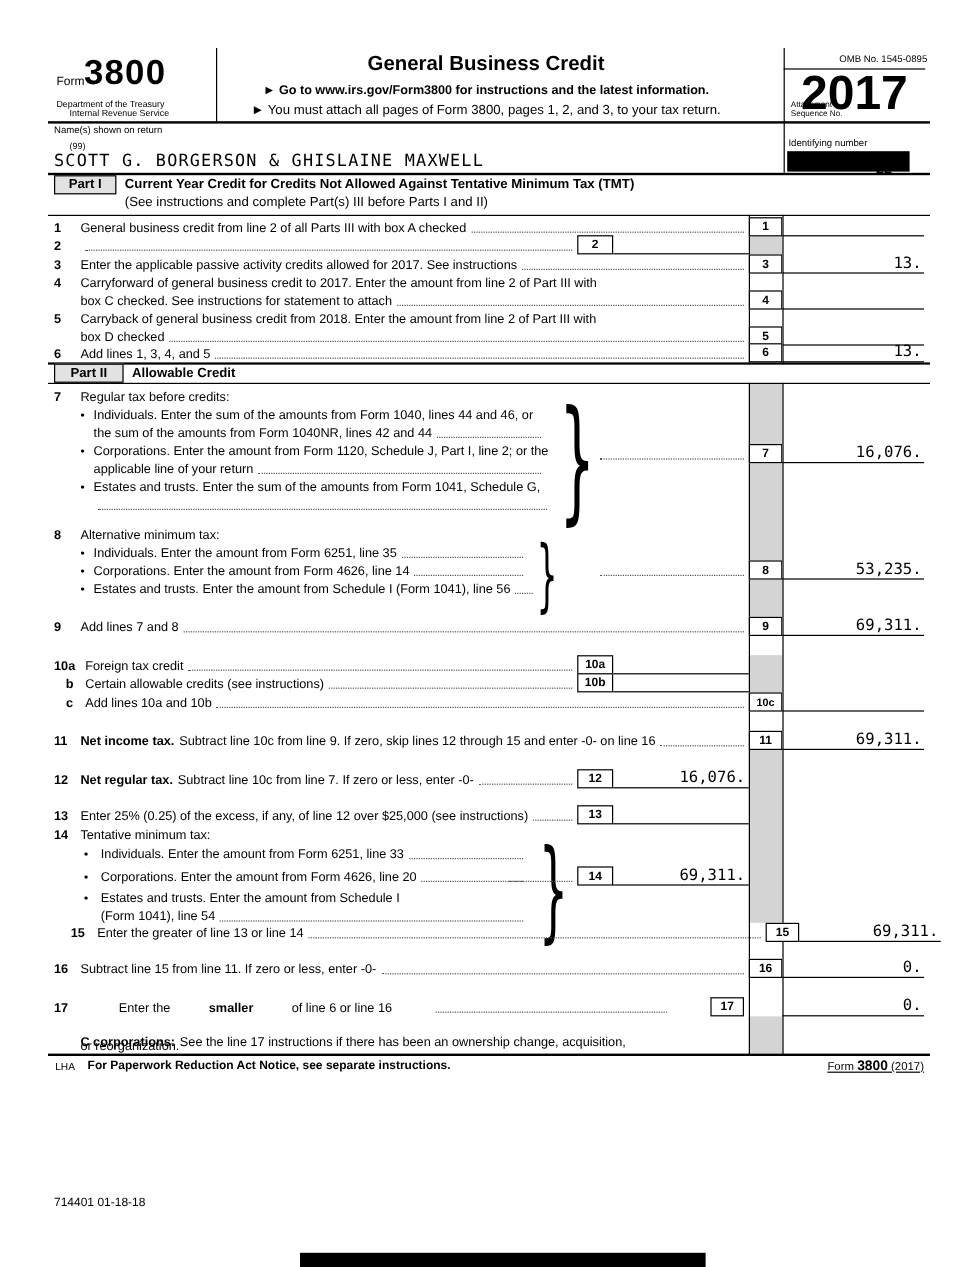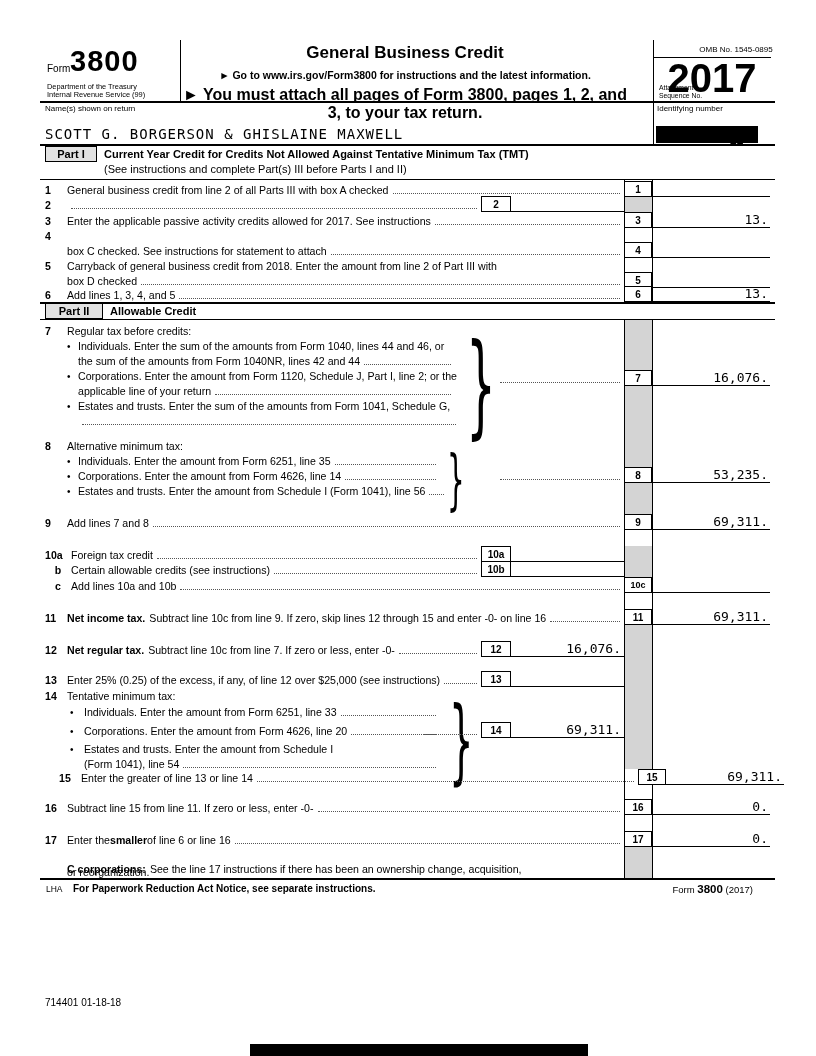--- a/index.html
+++ b/index.html
@@ -40,49 +40,49 @@
   .bar2{position:absolute;background:#fff;box-sizing:border-box;}
 </style>
 </head>
 <body>
 
 <div class="page">
 
   <div class="abs" style="left:47px;top:63px;font-size:10px;">Form</div>
   <div class="abs" style="left:70px;top:45px;font-size:29px;font-weight:bold;letter-spacing:1px;">3800</div>
   <div class="abs" style="left:47px;top:82px;font-size:7.4px;">Department of the Treasury</div>
-  <div class="abs" style="left:47px;top:90px;font-size:7.4px;display:flex;gap:2px;">
+  <div class="abs" style="left:58px;top:90px;font-size:7.4px;display:flex;gap:18px;flex-direction:column;">
     <span>Internal Revenue Service</span>
     <span>(99)</span>
   </div>
 
   <div class="vline" style="left:180px;top:40px;height:62px;"></div>
 
   <div class="abs" style="left:180px;top:43px;width:450px;text-align:center;font-size:17px;font-weight:bold;">General Business Credit</div>
   <div class="abs" style="left:180px;top:69px;width:450px;text-align:center;font-size:10.5px;font-weight:bold;">
     <span>►</span>
     <span>Go to www.irs.gov/Form3800 for instructions and the latest information.</span>
   </div>
-  <div class="abs" style="left:180px;top:86px;width:450px;text-align:center;font-size:16px;font-weight:bold;">
+  <div class="abs" style="left:180px;top:86px;width:450px;text-align:center;font-size:11px;font-weight:normal;">
     <span>►</span>
     <span>You must attach all pages of Form 3800, pages 1, 2, and 3, to your tax return.</span>
   </div>
 
   <div class="vline" style="left:653px;top:40px;height:104px;"></div>
   <div class="abs" style="left:653px;top:45px;width:118px;text-align:center;font-size:8px;margin-left:24px;">OMB No. 1545-0895</div>
   <div class="hline" style="left:653px;top:57px;width:118px;"></div>
   <div class="abs" style="left:653px;top:56px;width:118px;text-align:center;font-size:40px;font-weight:bold;">2017</div>
   <div class="abs" style="left:659px;top:84px;font-size:6.8px;">Attachment</div>
   <div class="abs" style="left:659px;top:92px;font-size:6.8px;">Sequence No.</div>
   <div class="abs" style="left:730px;top:85px;font-size:12px;font-weight:bold;margin-top:48px;">22</div>
 
   <div class="hline" style="left:40px;top:101px;width:735px;height:2px;"></div>
 
   <div class="small" style="left:45px;top:104px;">Name(s) shown on return</div>
-  <div class="small" style="left:657px;top:104px;">Identifying number</div>
+  <div class="small" style="left:657px;top:115px;">Identifying number</div>
   <div class="abs mono" style="left:45px;top:126px;font-size:14px;letter-spacing:1px;">SCOTT G. BORGERSON &amp; GHISLAINE MAXWELL</div>
   <div class="redact" style="left:656px;top:126px;width:102px;height:17px;"></div>
   <div class="hline" style="left:40px;top:144px;width:735px;height:2px;"></div>
 
   <div class="partbox" style="left:45px;top:146px;width:52px;height:16px;">Part I</div>
   <div class="ptitle" style="left:104px;top:148px;">Current Year Credit for Credits Not Allowed Against Tentative Minimum Tax (TMT)</div>
   <div class="abs" style="left:104px;top:163px;font-size:11px;white-space:nowrap;">(See instructions and complete Part(s) III before Parts I and II)</div>
   <div class="hline" style="left:40px;top:179px;width:735px;"></div>
 
   <div class="gray" style="top:196px;height:16px;"></div>
@@ -116,20 +116,21 @@
   <div class="row" style="top:212px;">
     <span class="ln">3</span>
     <span>Enter the applicable passive activity credits allowed for 2017. See instructions</span>
     <span class="lead"></span>
     <span class="rnum boxed">3</span>
     <span class="ramt entry">13.</span>
   </div>
 
   <div class="row" style="top:227px;">
     <span class="ln">4</span>
+    <span>Carryforward of general business credit to 2017. Enter the amount from line 2 of Part III with</span>
   </div>
   <div class="row" style="top:242px;">
     <span class="lnsp"></span>
     <span>box C checked. See instructions for statement to attach</span>
     <span class="lead"></span>
     <span class="rnum boxed">4</span>
     <span class="ramt entry"></span>
   </div>
 
   <div class="row" style="top:257px;">
@@ -320,41 +321,41 @@
     <span class="rnum boxed">15</span>
     <span class="ramt entry">69,311.</span>
   </div>
   <div class="row" style="top:799px;">
     <span class="ln">16</span>
     <span>Subtract line 15 from line 11. If zero or less, enter -0-</span>
     <span class="lead"></span>
     <span class="rnum boxed">16</span>
     <span class="ramt entry">0.</span>
   </div>
-  <div class="row" style="top:831px;">
+  <div class="row" style="top:831px;gap:32px;">
     <span class="ln">17</span>
     <span>Enter the </span>
     <span class="b">smaller</span>
     <span> of line 6 or line 16</span>
     <span class="lead"></span>
     <span class="rnum boxed">17</span>
     <span class="ramt entry">0.</span>
   </div>
   <div class="row" style="top:860px;left:67px;width:560px;">
     <span class="b">C corporations:</span>
     <span style="margin-left:4px;">See the line 17 instructions if there has been an ownership change, acquisition,</span>
   </div>
   <div class="row" style="top:863px;left:67px;width:560px;">
     <span>or reorganization.</span>
   </div>
 
   <div class="hline" style="left:40px;top:878px;width:735px;height:2px;"></div>
   <div class="abs" style="left:46px;top:884px;font-size:8.5px;">LHA</div>
   <div class="abs b" style="left:73px;top:883px;font-size:10px;">For Paperwork Reduction Act Notice, see separate instructions.</div>
-  <div class="abs" style="right:63px;top:883px;font-size:9.5px;">
+  <div class="abs" style="right:46px;top:883px;font-size:9.5px;text-decoration:underline;">
     <span>Form</span>
     <span class="b" style="font-size:11.5px;">3800</span>
     <span>(2017)</span>
   </div>
 
   <div class="abs" style="left:45px;top:997px;font-size:10px;">714401 01-18-18</div>
 
   <div class="redact" style="left:250px;top:1044px;width:338px;height:12px;"></div>
 
 </div>

